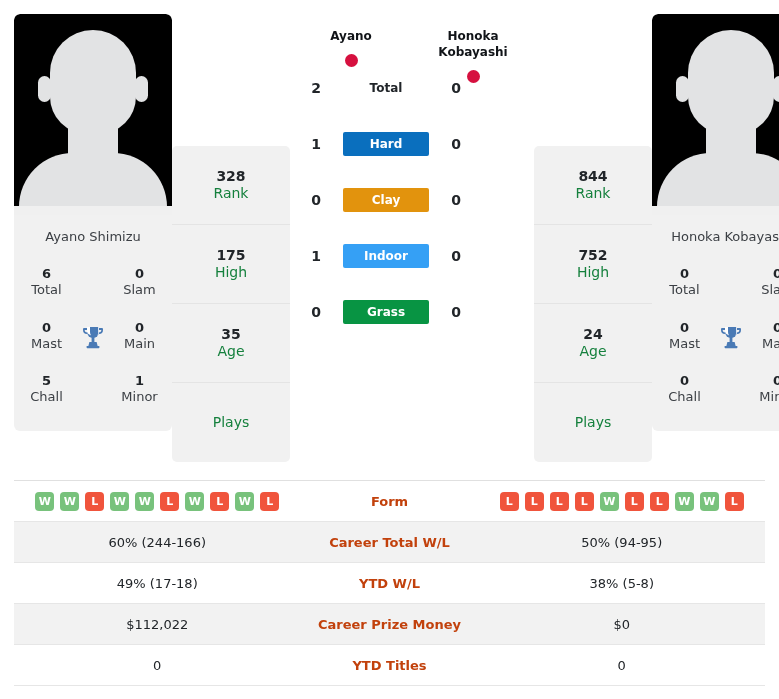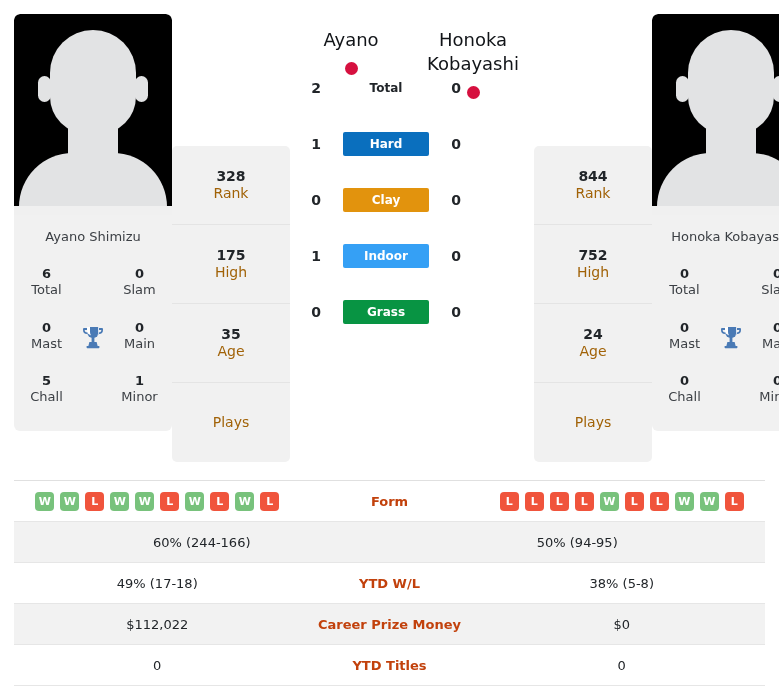--- a/index.html
+++ b/index.html
@@ -117,39 +117,39 @@
     height: 79px;
     display: flex;
     flex-direction: column;
     align-items: center;
     justify-content: center;
     border-bottom: 1px solid #e4e4e4;
     line-height: 1.25;
   }
   .stat-cell:last-child { border-bottom: none; }
   .stat-cell .val { font-size: 14px; font-weight: bold; color: #212529; }
-  .stat-cell .lbl { font-size: 14px; color: #a16207; }
+  .stat-cell .lbl { font-size: 14px; color: #15803d; }
 
   
   .center-col {
     flex: 1 1 auto;
     display: flex;
     flex-direction: column;
     align-items: center;
     padding-top: 14px;
   }
   .names {
     display: flex;
     width: 100%;
     justify-content: space-between;
   }
   .name-block { width: 122px; text-align: center; }
   .name-block .nm {
-    font-size: 18px;
-    font-weight: normal;
+    font-size: 12px;
+    font-weight: bold;
     color: #111418;
     line-height: 1.34;
   }
   .flag-dot {
     width: 13px; height: 13px;
     border-radius: 50%;
     background: #d6103f;
     margin: 10px auto 0 auto;
   }
 
@@ -457,20 +457,21 @@
             <div class="fbadge l">L</div>
             <div class="fbadge w">W</div>
             <div class="fbadge w">W</div>
             <div class="fbadge l">L</div>
           </div>
       </div>
     </div>
 
     <div class="trow alt">
       <div class="tleft">60% (244-166)</div>
+      <div class="tmid">Career Total W/L</div>
       <div class="tright">50% (94-95)</div>
     </div>
 
     <div class="trow">
       <div class="tleft">49% (17-18)</div>
       <div class="tmid">YTD W/L</div>
       <div class="tright">38% (5-8)</div>
     </div>
 
     <div class="trow alt">

